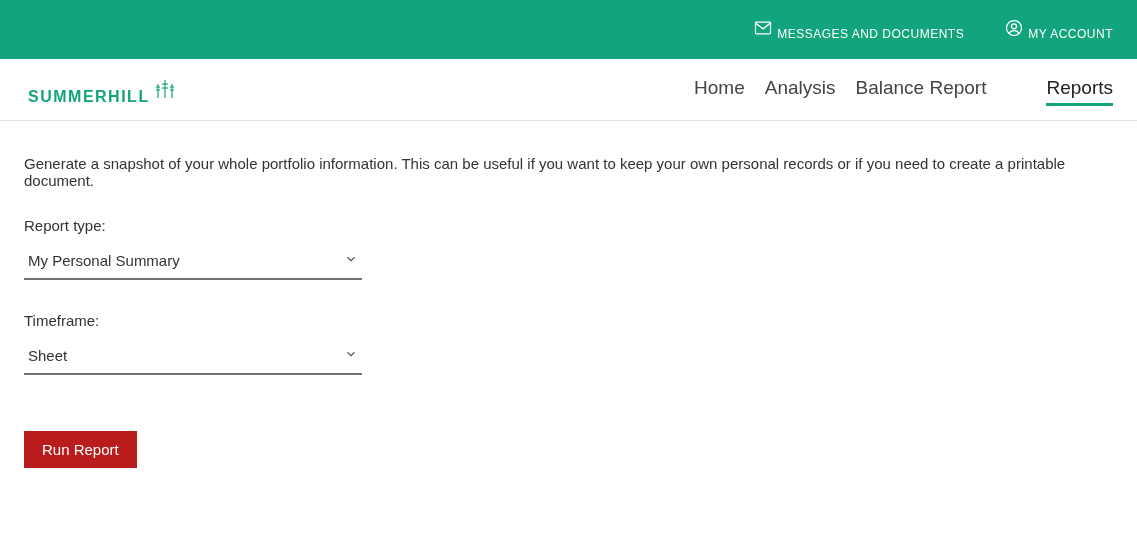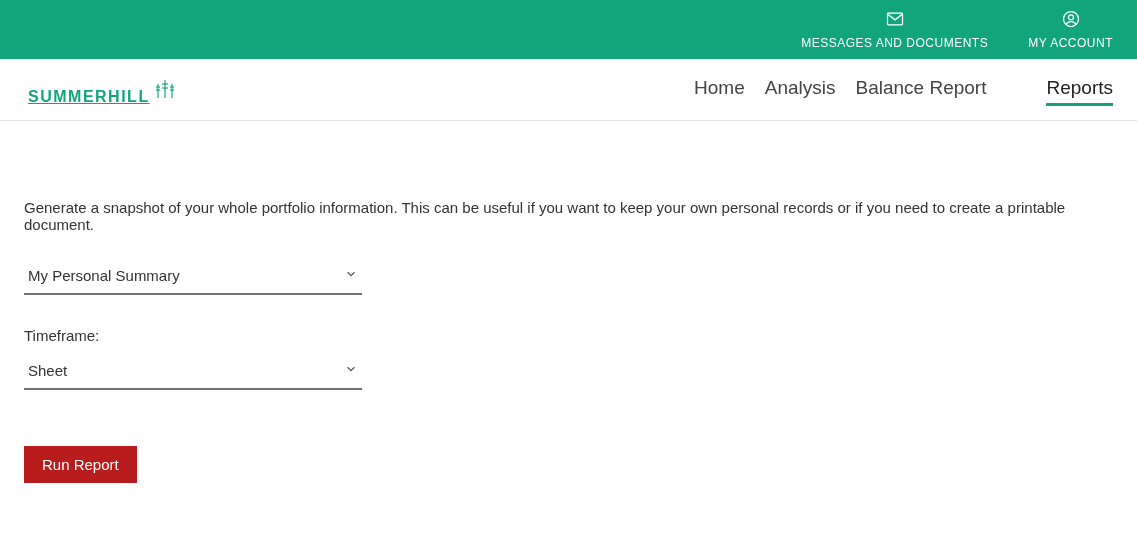--- a/index.html
+++ b/index.html
@@ -17,22 +17,22 @@
   background: #12a57c;
   height: 59px;
   display: flex;
   justify-content: flex-end;
   align-items: center;
   padding-right: 24px;
   gap: 40px;
 }
 .top-bar-item {
   display: flex;
-  flex-direction: column;
-  align-items: center;
+  flex-direction: row;
+  align-items: flex-end;
   color: #fff;
   font-size: 12px;
   letter-spacing: 0.5px;
   cursor: pointer;
   gap: 4px;
 }
 .top-bar-item svg {
   width: 20px;
   height: 20px;
 }
@@ -46,21 +46,20 @@
 .logo {
   display: flex;
   align-items: flex-end;
   gap: 4px;
 }
 .logo-text {
   color: #12a57c;
   font-weight: 600;
   font-size: 16px;
   letter-spacing: 1.5px;
-  text-decoration: underline;
 }
 .logo-icon {
   display: inline-block;
   margin-bottom: 4px;
 }
 .nav {
   display: flex;
   gap: 20px;
 }
 .nav-item {
@@ -81,21 +80,20 @@
   font-size: 30px;
   font-weight: 400;
   letter-spacing: 0.5px;
   color: #333;
   margin-bottom: 44px;
 }
 .description {
   font-size: 15px;
   color: #333;
   margin-bottom: 28px;
-  margin-top: 44px;
 }
 .field-group {
   margin-bottom: 32px;
 }
 .field-label {
   font-size: 15px;
   color: #333;
   display: block;
   margin-bottom: 12px;
 }
@@ -175,20 +173,21 @@
     <div class="nav-item">Analysis</div>
     <div class="nav-item">Balance Report</div>
     <div class="nav-item active">Reports</div>
   </div>
 </div>
 
 <div class="content">
   <p class="description">Generate a snapshot of your whole portfolio information. This can be useful if you want to keep your own personal records or if you need to create a printable document.</p>
 
   <div class="field-group">
+    <label class="field-label">Report type:</label>
     <div class="select-wrap">
       <span class="select-value">My Personal Summary</span>
       <span>
         <svg class="chevron" viewBox="0 0 24 24" fill="none" stroke="#555" stroke-width="2">
           <polyline points="6 9 12 15 18 9"></polyline>
         </svg>
       </span>
     </div>
   </div>
 

